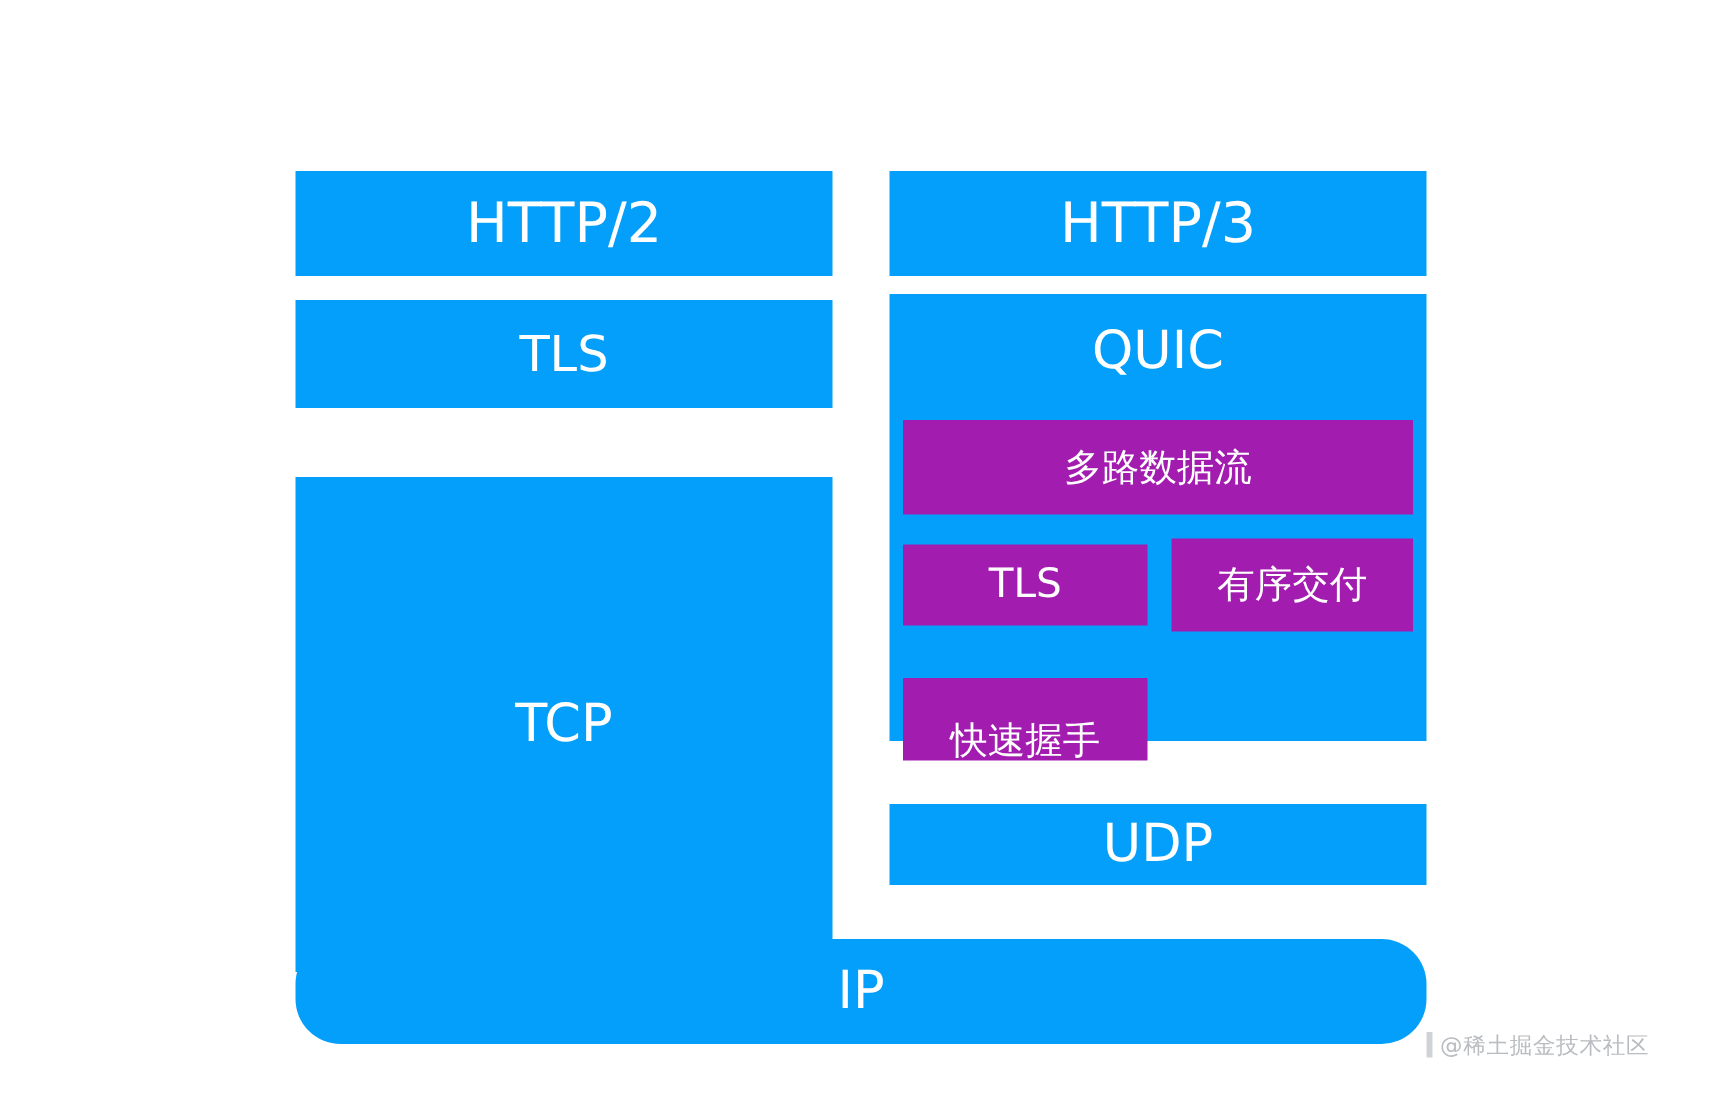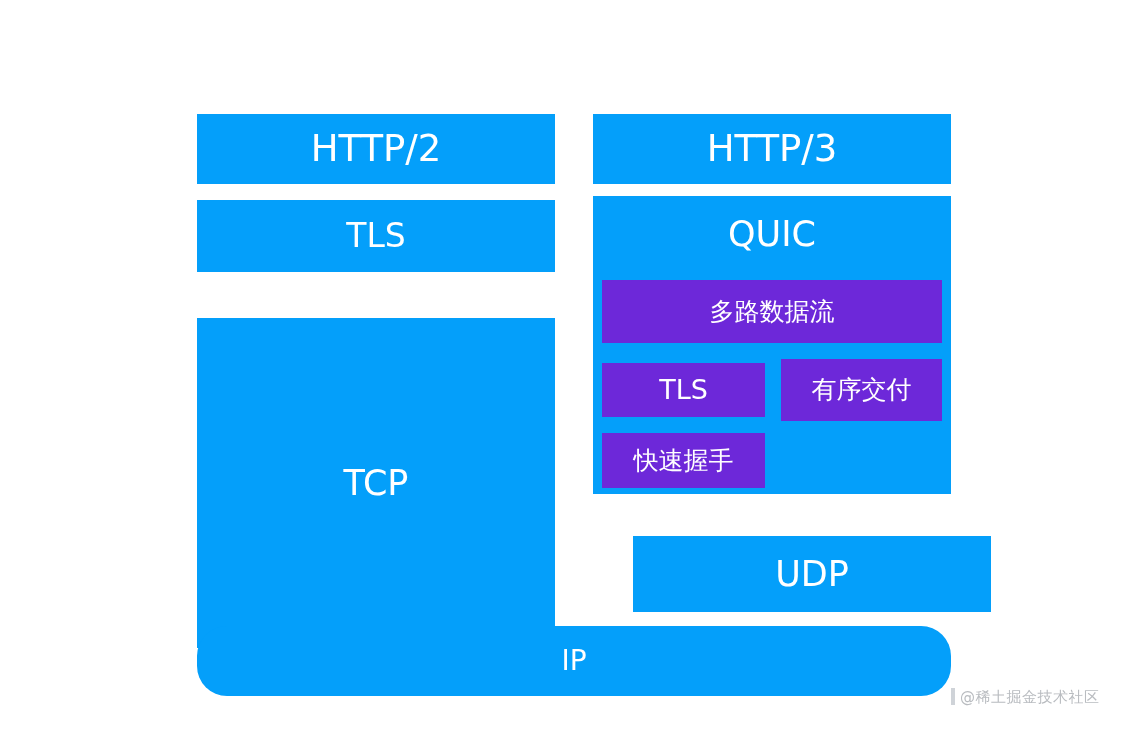--- a/index.html
+++ b/index.html
@@ -35,21 +35,21 @@
     text-align: center;
     line-height: 1.1;
     white-space: nowrap;
   }
 
   .blue {
     background: #049ffa;
   }
 
   .orange {
-    background: #6d28d9;
+    background: #a21caf;
   }
 
   
   .left-col {
     position: absolute;
     left: 197px;
     top: 114px;
     width: 358px;
     height: 498px;
   }
@@ -146,51 +146,51 @@
   .ordered-box {
     left: 179px;
     top: 79px;
     width: 161px;
     height: 62px;
     font-size: 25px;
   }
 
   .handshake-box {
     left: 0;
-    top: 153px;
+    top: 172px;
     width: 163px;
     height: 55px;
     font-size: 25px;
+    align-items: flex-end;
   }
 
   .reliability-box {
     left: 179px;
     top: 151px;
     width: 161px;
     height: 59px;
     font-size: 26px;
   }
 
   .udp-box {
     left: 0;
     top: 422px;
     width: 358px;
-    height: 76px;
-    font-size: 35px;
-    margin-left: 40px;
+    height: 54px;
+    font-size: 35px;
   }
 
   
   .ip-box {
     position: absolute;
     left: 197px;
     top: 626px;
     width: 754px;
     height: 70px;
-    font-size: 28px;
+    font-size: 35px;
     border-radius: 30px;
   }
 
   
   .watermark {
     position: absolute;
     left: 960px;
     top: 688px;
     font-size: 15px;
     color: #b9bcc0;

